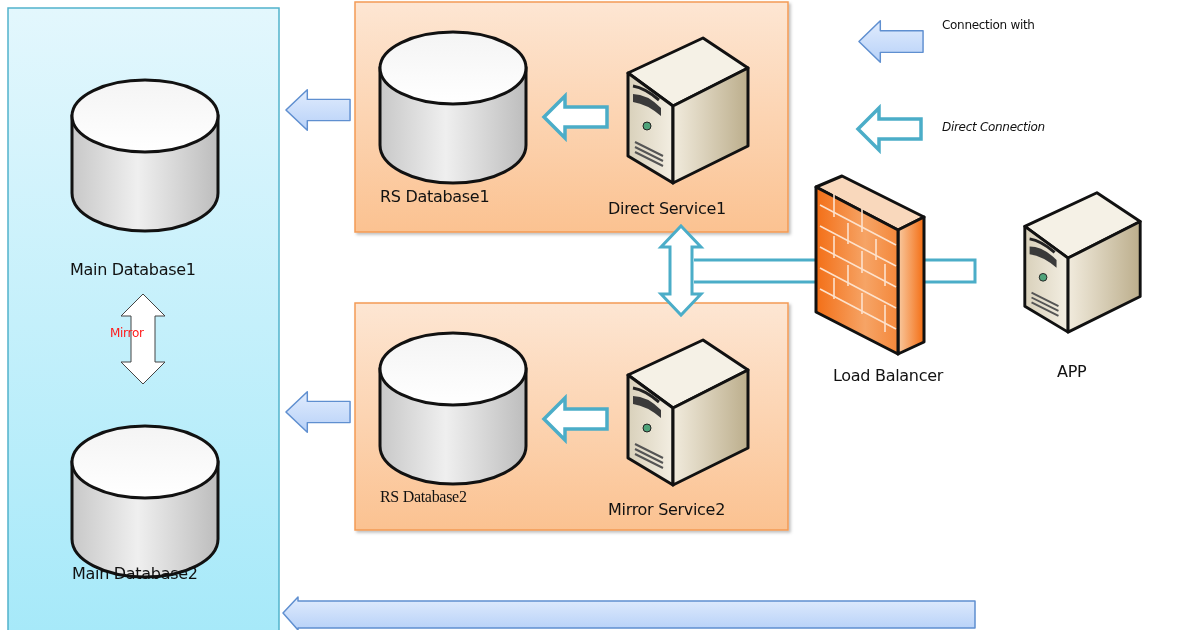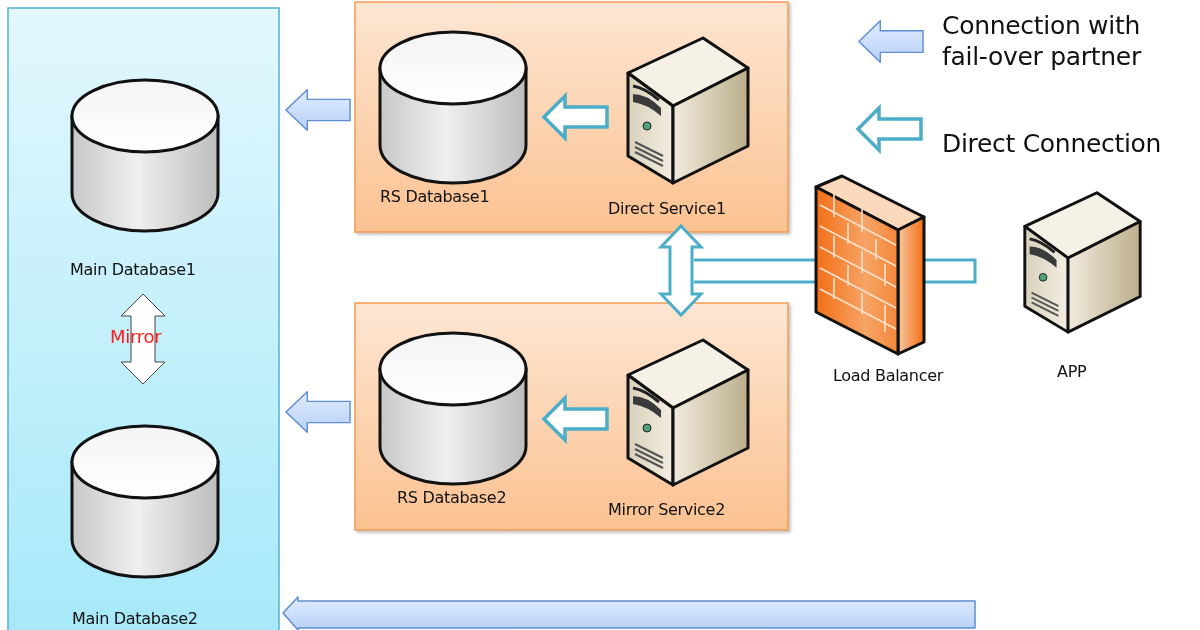--- a/index.html
+++ b/index.html
@@ -1,23 +1,23 @@
 <!DOCTYPE html>
 <html><head>
 <meta charset="utf-8">
 <style>
   html, body { margin: 0; padding: 0; background: #ffffff; }
   body { width: 1200px; height: 630px; position: relative; overflow: hidden;
          font-family: "DejaVu Sans", sans-serif; }
   #stage { position: absolute; left: 0; top: 0; width: 1200px; height: 630px; }
   .lbl { position: absolute; font-size: 16px; color: #111; white-space: nowrap;
          font-family: "DejaVu Sans", sans-serif; letter-spacing: -0.3px; }
-  .legend-text { position: absolute; font-size: 25px; color: #111; line-height: 31px;
+  .legend-text { position: absolute; font-size: 12px; color: #111; line-height: 31px;
          font-family: "DejaVu Sans", sans-serif; letter-spacing: -0.3px; }
-  .mirror { position: absolute; color: #ff1a1a; font-size: 18px;
+  .mirror { position: absolute; color: #ff1a1a; font-size: 12px;
          font-family: "DejaVu Sans", sans-serif; letter-spacing: -0.3px; }
 </style>
 </head>
 <body>
 
 <svg id="stage" width="1200" height="630" viewBox="0 0 1200 630">
   <defs>
     <linearGradient id="gBlue" x1="0" y1="0" x2="0" y2="1">
       <stop offset="0" stop-color="#e3f7fd"></stop>
       <stop offset="1" stop-color="#a6e9f9"></stop>
@@ -123,28 +123,27 @@
 
   <use href="#fw" x="812" y="172" width="120" height="185"></use>
 
   <use href="#srv" x="1020" y="180" width="125" height="160"></use>
 
   <use href="#arrFail" x="857" y="19" width="68" height="45"></use>
   <use href="#arrDir" x="855" y="104" width="70" height="50"></use>
 </svg>
 
 <div class="lbl" style="left:70px; top:236px;margin-top:24px;">Main Database1</div>
-<div class="lbl" style="left:72px; top:609px;">Main Database2</div>
+<div class="lbl" style="left:72px; top:564px;">Main Database2</div>
 <div class="mirror" style="left:110px; top:326px;">Mirror</div>
 
 <div class="lbl" style="left:380px; top:187px;">RS Database1</div>
-<div class="lbl" style="left:397px; top:488px;">RS Database2</div>
+<div class="lbl" style="left:380px; top:488px;font-family:Liberation Serif, serif;">RS Database2</div>
 <div class="lbl" style="left:608px; top:199px;">Direct Service1</div>
 <div class="lbl" style="left:608px; top:500px;">Mirror Service2</div>
 
 <div class="lbl" style="left:833px; top:366px;">Load Balancer</div>
 <div class="lbl" style="left:1057px; top:362px;">APP</div>
 
 <div class="legend-text" style="left:942px; top:10px;">
   <div>Connection with</div>
-  <div>fail-over partner</div>
 </div>
-<div class="legend-text" style="left:942px; top:128px;">Direct Connection</div>
+<div class="legend-text" style="left:942px; top:112px;font-style:italic;">Direct Connection</div>
 
 </body></html>

